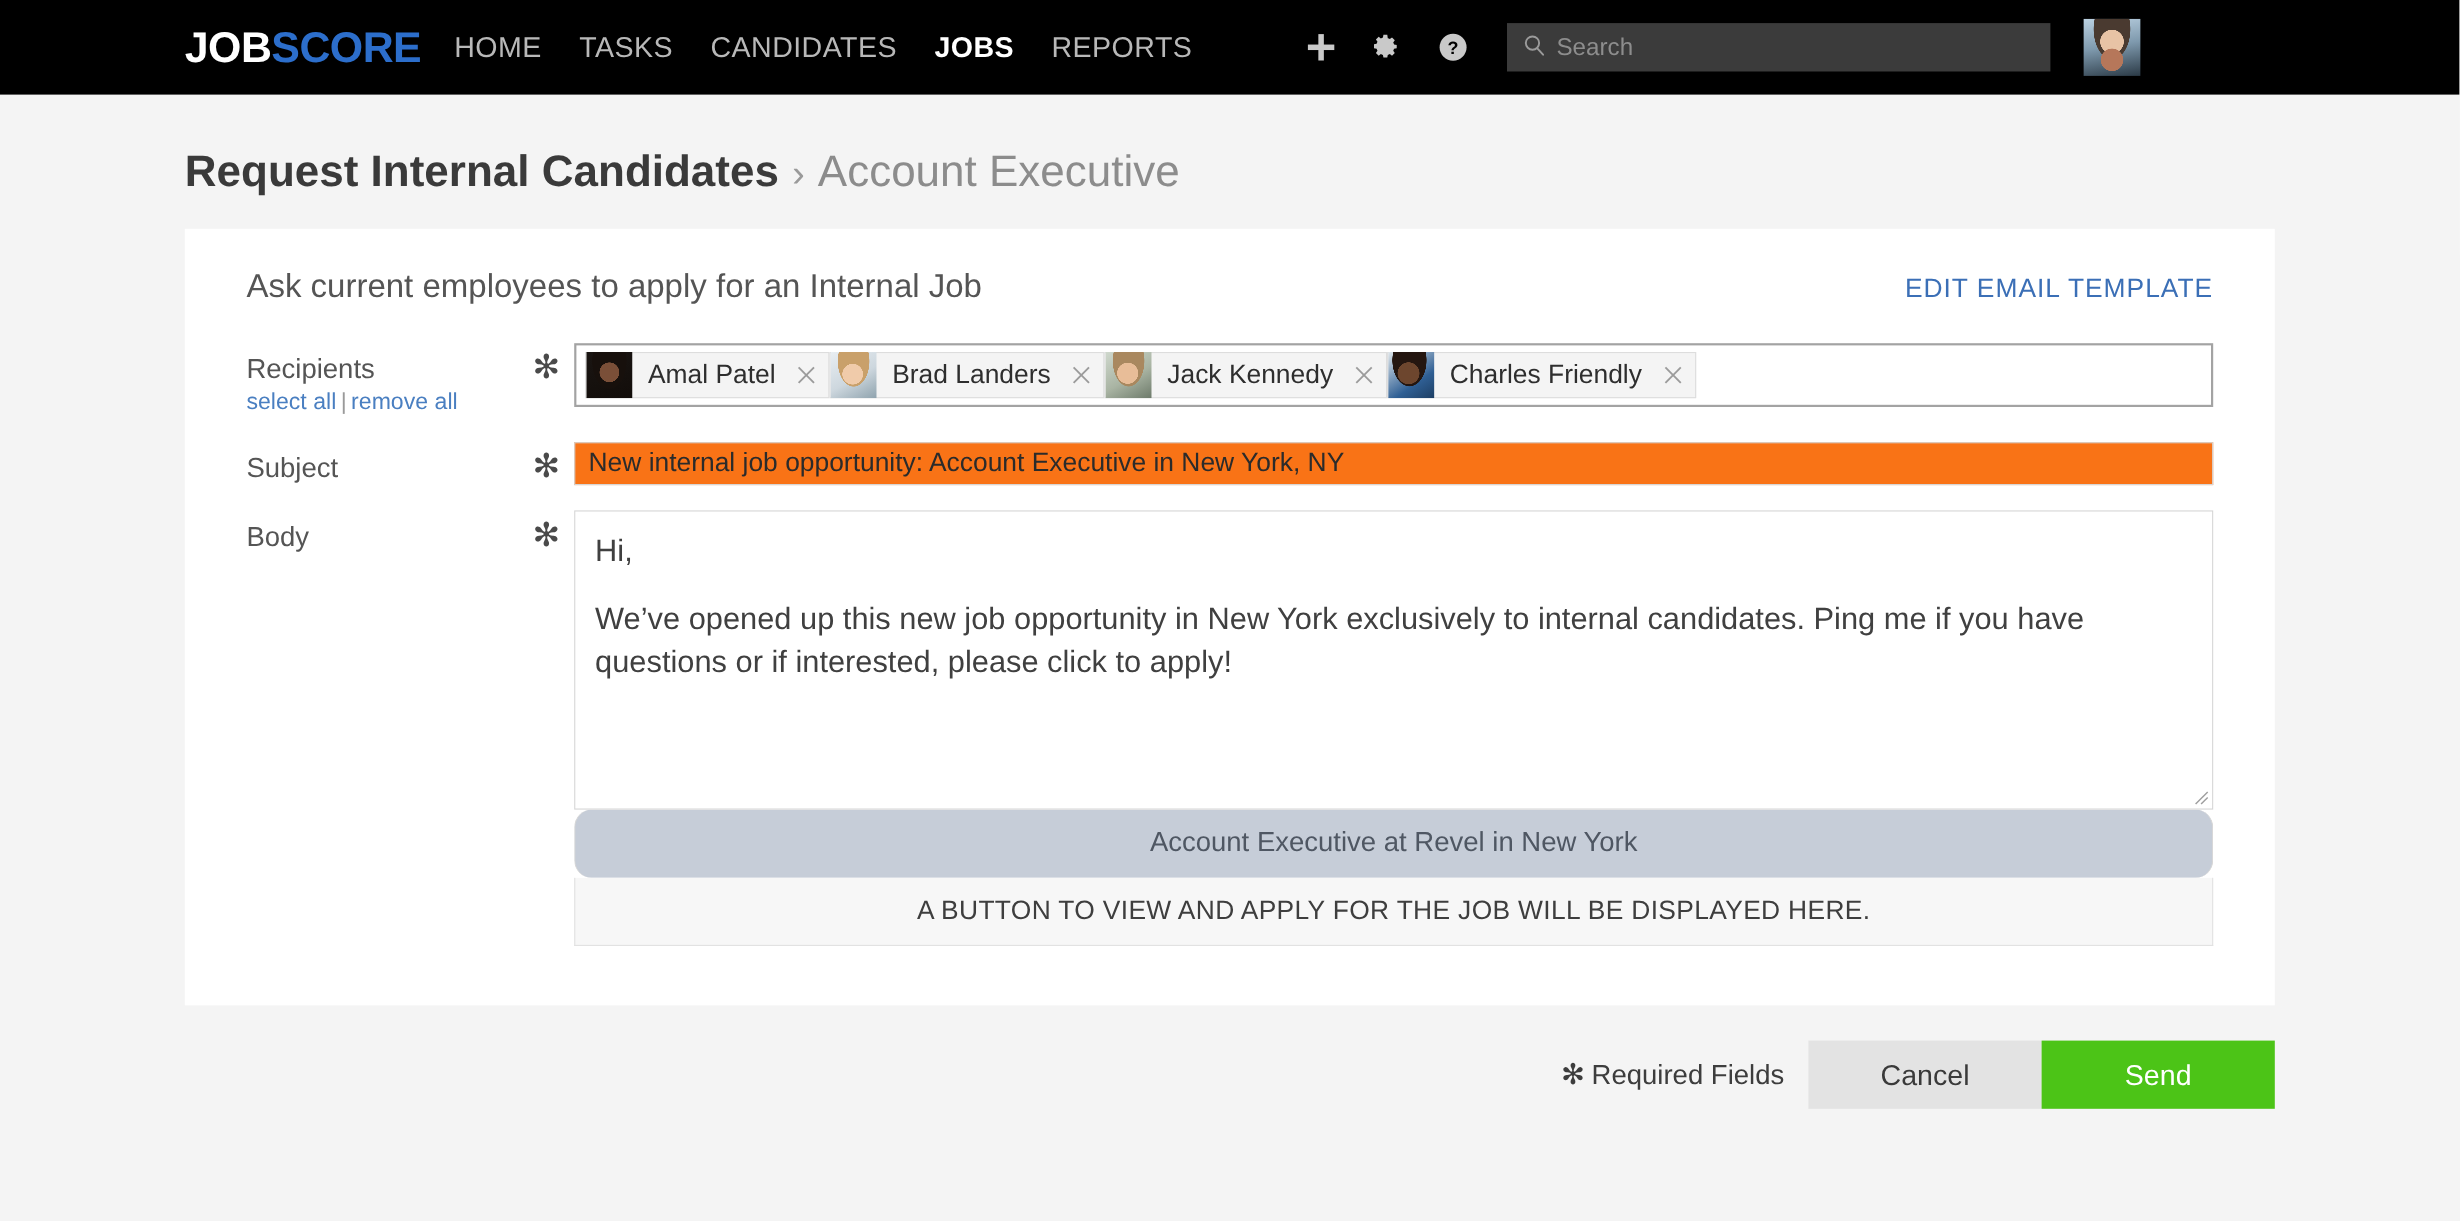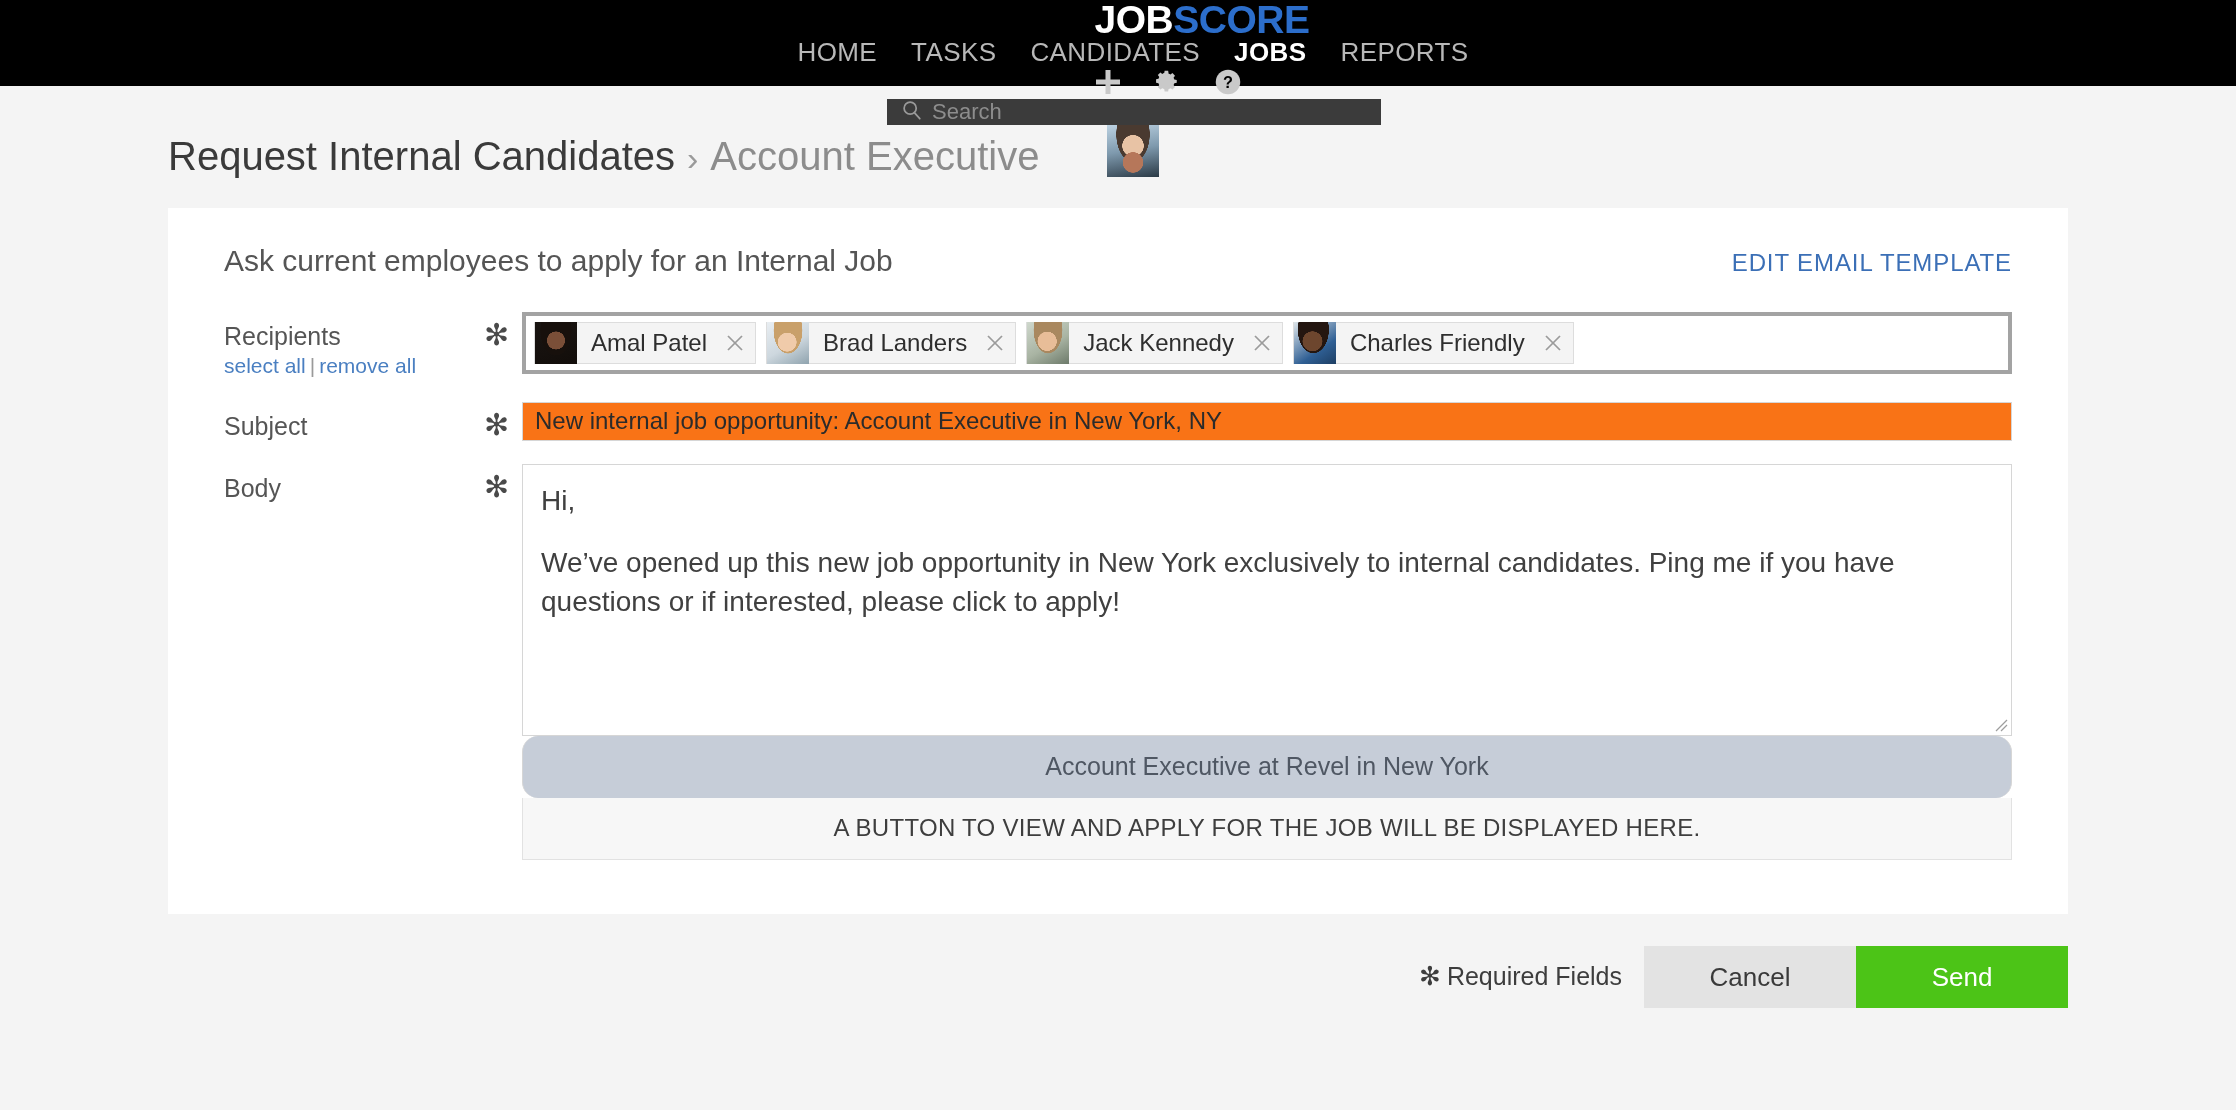--- a/index.html
+++ b/index.html
@@ -13,21 +13,20 @@
   }
 
   
   .topnav {
     height: 86px;
     background: #000000;
     display: flex;
     align-items: center;
     padding: 0 0 0 0;
     position: relative;
-    flex-direction: column;
   }
   .logo {
     margin-left: 168px;
     font-size: 39px;
     font-weight: bold;
     letter-spacing: -0.5px;
     line-height: 1;
     user-select: none;
   }
   .logo .job { color: #ffffff; }
@@ -131,21 +130,21 @@
   .breadcrumb {
     margin: 0;
     padding: 48px 0 0 168px;
     font-size: 40px;
     line-height: 1.1;
     color: #3f3f3f;
     font-weight: 400;
     display: flex;
     align-items: baseline;
   }
-  .crumb-primary { color: #3a3a3a; }
+  .crumb-primary { color: #3a3a3a; font-weight: bold; }
   .crumb-sep { color: #9a9a9a; margin: 0 12px; font-size: 34px; }
   .crumb-current { color: #8c8c8c; }
 
   
   .card {
     margin: 30px 0 0 168px;
     width: 1900px;
     background: #ffffff;
     padding: 36px 56px 40px 56px;
   }
@@ -200,27 +199,26 @@
     text-align: left;
     font-size: 30px;
     color: #4a4a4a;
     padding-top: 8px;
     line-height: 1;
   }
 
   .field { flex: 1 1 auto; }
 
   .chips-box {
-    border: 4px solid #a3a3a3;
+    border: 2px solid #a3a3a3;
     background: #ffffff;
     min-height: 58px;
     display: flex;
     align-items: flex-start;
     padding: 6px 8px;
-    gap: 10px;
     flex-wrap: wrap;
   }
   .chip {
     display: flex;
     align-items: center;
     background: #f4f4f4;
     border: 1px solid #dddddd;
     height: 42px;
     padding: 0;
   }

